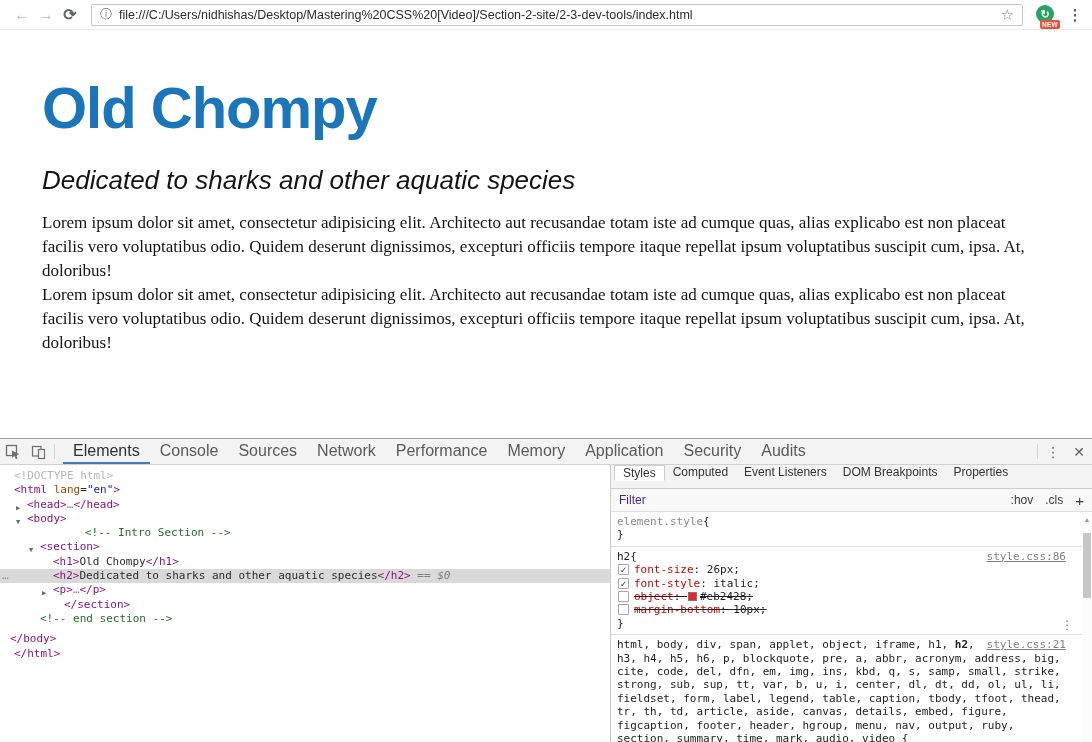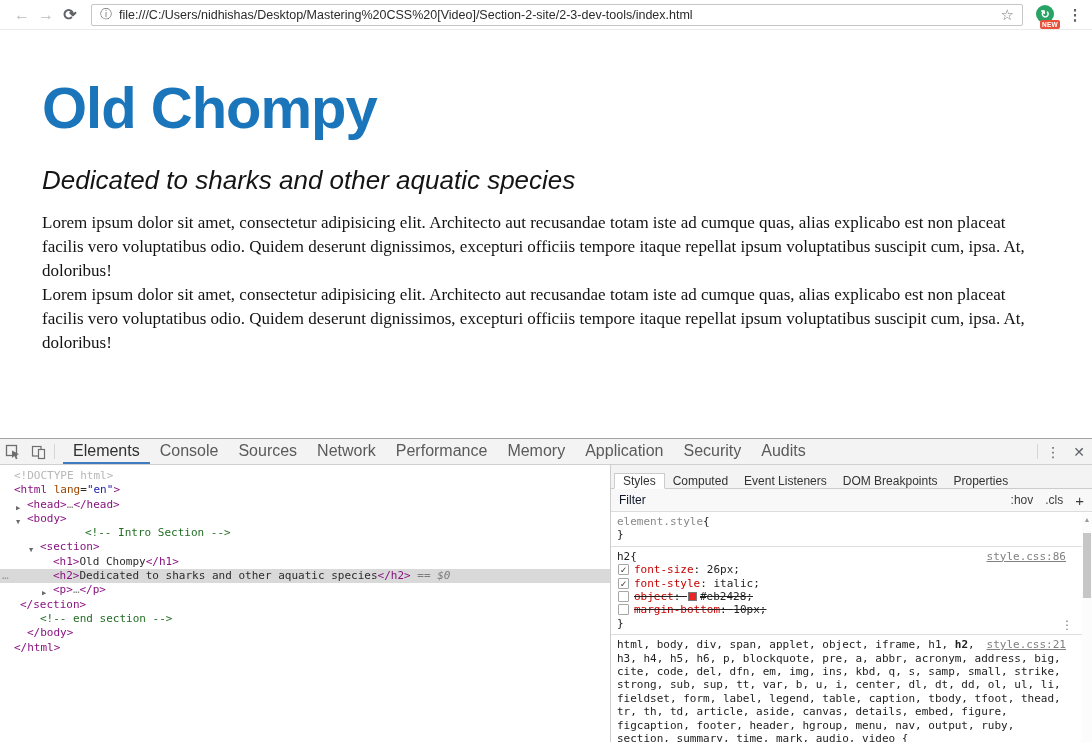--- a/index.html
+++ b/index.html
@@ -51,25 +51,25 @@
   .tok-tag { color:#881280; }
   .tok-attr { color:#994500; }
   .tok-value { color:#1a1aa6; }
   .tok-comment { color:#236e25; }
   .tok-text { color:#2c2c2c; }
   .tok-meta { color:#7c7c7c; font-style:italic; }
   .tok-ellipsis { color:#888; }
 
   
   .styles-panel { flex:1; display:flex; flex-direction:column; min-width:0; background:#fff; position:relative; }
-  .styles-tabs { height:24px; flex:0 0 24px; background:#f3f3f3; border-bottom:1px solid #ccc; display:flex; align-items:flex-end; padding-left:3px; font-size:12px; }
+  .styles-tabs { height:24px; flex:0 0 24px; background:#f3f3f3; border-bottom:1px solid #ccc; display:flex; align-items:flex-start; padding-left:3px; font-size:12px; }
   .st-tab { padding:0 8px; display:flex; align-items:center; color:#333; }
   .st-tab.active { background:#fff; border:1px solid #ccc; border-bottom:1px solid #fff; margin-bottom:-1px; }
   .filter-bar { height:23px; flex:0 0 23px; background:#f8f8f8; border-bottom:1px solid #ddd; display:flex; align-items:center; padding:0 8px; font-size:12px; }
-  .filter-label { color:#0f172a; flex:1; }
+  .filter-label { color:#4c1d95; flex:1; }
   .fb-btn { color:#3c3c3c; margin-left:12px; }
   .fb-add { font-size:15px; margin-left:12px; color:#3c3c3c; }
 
   .styles-scroll { flex:1; overflow:hidden; font-family:"DejaVu Sans Mono","Liberation Mono",monospace; font-size:11px; line-height:13.4px; position:relative; padding-right:10px; }
   .rule { border-bottom:1px solid #e0e0e0; padding:3px 16px 4px 6px; position:relative; }
   .rule:last-child { border-bottom:none; }
   .css-link { float:right; color:#808080; text-decoration:underline; margin-left:8px; }
   .sel-muted { color:#888; }
   .sel-plain { color:#222; }
   .sel-bold { color:#222; font-weight:bold; }
@@ -149,23 +149,23 @@
     <div class="dom-panel" id="dom-panel">
         <div class="tree-line" style="padding-left: 14px;"><span class="tok-doctype">&lt;!DOCTYPE html&gt;</span></div>
         <div class="tree-line" style="padding-left: 14px;"><span class="tok-tag">&lt;html </span><span class="tok-attr">lang</span><span class="tok-text">=</span><span class="tok-value">"en"</span><span class="tok-tag">&gt;</span></div>
         <div class="tree-line" style="padding-left: 27px;"><span class="tw-arrow" style="left: 16px;">▶</span><span class="tok-tag">&lt;head&gt;</span><span class="tok-ellipsis">…</span><span class="tok-tag">&lt;/head&gt;</span></div>
         <div class="tree-line" style="padding-left: 27px;"><span class="tw-arrow" style="left: 16px;">▼</span><span class="tok-tag">&lt;body&gt;</span></div>
         <div class="tree-line" style="padding-left: 40px; margin-left: 45px;"><span class="tok-comment">&lt;!-- Intro Section --&gt;</span></div>
         <div class="tree-line" style="padding-left: 40px;"><span class="tw-arrow" style="left: 29px;">▼</span><span class="tok-tag">&lt;section&gt;</span></div>
         <div class="tree-line" style="padding-left: 53px;"><span class="tok-tag">&lt;h1&gt;</span><span class="tok-text">Old Chompy</span><span class="tok-tag">&lt;/h1&gt;</span></div>
         <div class="tree-line selected" style="padding-left: 53px;"><span class="gutter-dots">…</span><span class="tok-tag">&lt;h2&gt;</span><span class="tok-text">Dedicated to sharks and other aquatic species</span><span class="tok-tag">&lt;/h2&gt;</span><span class="tok-meta"> == $0</span></div>
         <div class="tree-line" style="padding-left: 53px;"><span class="tw-arrow" style="left: 42px;">▶</span><span class="tok-tag">&lt;p&gt;</span><span class="tok-ellipsis">…</span><span class="tok-tag">&lt;/p&gt;</span></div>
-        <div class="tree-line" style="padding-left: 20px;"><span class="tok-tag">&lt;/section&gt;</span></div>
+        <div class="tree-line" style="padding-left: 64px;"><span class="tok-tag">&lt;/section&gt;</span></div>
         <div class="tree-line" style="padding-left: 40px;"><span class="tok-comment">&lt;!-- end section --&gt;</span></div>
-        <div class="tree-line" style="padding-left: 27px;"><span class="tok-tag">&lt;/body&gt;</span></div>
+        <div class="tree-line" style="padding-left: 10px; margin-top: 6px;"><span class="tok-tag">&lt;/body&gt;</span></div>
         <div class="tree-line" style="padding-left: 14px;"><span class="tok-tag">&lt;/html&gt;</span></div>
       </div>
 
     <div class="styles-panel">
       <div class="styles-tabs" id="styles-tabs">
           <div class="st-tab active">Styles</div>
           <div class="st-tab">Computed</div>
           <div class="st-tab">Event Listeners</div>
           <div class="st-tab">DOM Breakpoints</div>
           <div class="st-tab">Properties</div>

